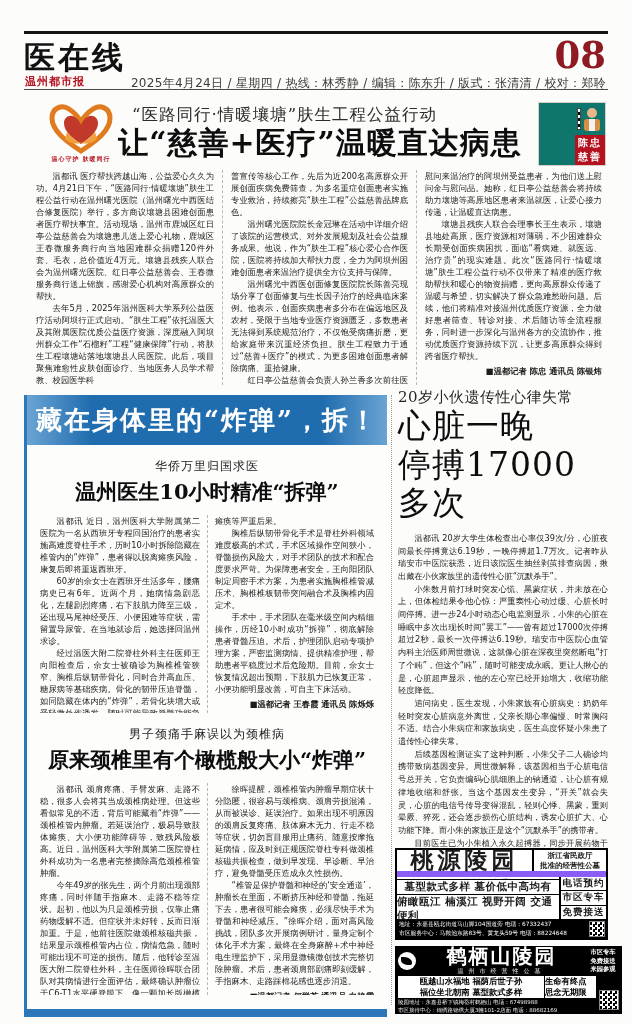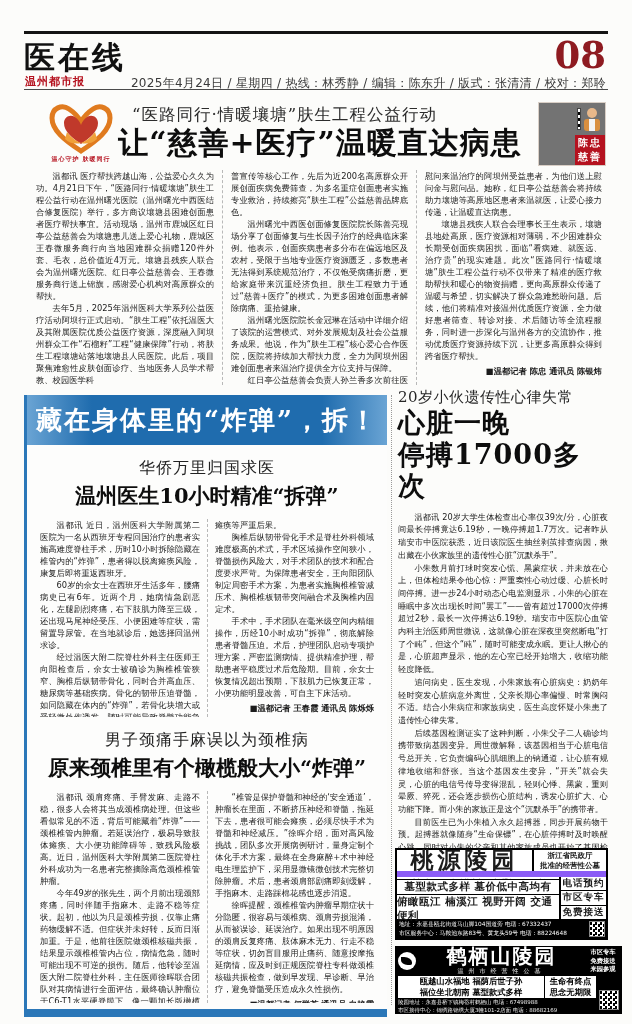--- a/index.html
+++ b/index.html
@@ -16,21 +16,21 @@
   .dateline { position:absolute; right:26px; top:75px; font-size:12px; color:#3a3a3a; letter-spacing:.3px; }
   .rule-mid { position:absolute; left:24px; right:24px; top:89px; height:1px; background:#4a4a4a; }
 
   
   .lead-logo { position:absolute; left:34px; top:102px; width:94px; height:64px; text-align:center; }
   .lead-logo .cap { font-size:6px; color:#b5121f; font-weight:bold; letter-spacing:1px; margin-top:1px; }
   .lead-kicker { position:absolute; left:132px; top:104px; width:376px; text-align:left;
                  font-size:16.5px; color:#2c2c2c; letter-spacing:1px; }
   .lead-headline { position:absolute; left:96px; top:123px; width:448px; text-align:center;
                    font-size:30px; font-weight:900; letter-spacing:1px; color:#0d0d0d; }
-  .lead-promo { position:absolute; right:26px; top:102px; width:68px; height:64px; background:#737373;
+  .lead-promo { position:absolute; right:26px; top:102px; width:68px; height:64px; background:#0f766e;
                 border:1px solid #d9cfc6; display:flex; flex-direction:column;padding-left:36px; }
   .lead-promo .row { flex:1; display:flex; align-items:center; justify-content:space-around; padding:2px; }
   .promo-label { background:#b5121f; color:#fff; font-weight:900; font-size:10px; text-align:center;
                  letter-spacing:2px; padding:1px 0; }
   .qr { background:repeating-conic-gradient(#000 0% 25%, #fff 0% 50%) 0 0 / 6px 6px; border:1px solid #444; }
   .qr-dark { background:repeating-conic-gradient(#fff 0% 25%, #000 0% 50%) 0 0 / 5px 5px; border:1px solid #888; }
 
   .lead-body { position:absolute; left:28px; top:170px; width:582px; height:215px; display:flex; }
   .lead-col { width:33.33%; padding:0 8px; font-size:8.3px; line-height:1.45; text-align:justify;
               text-justify:inter-character; overflow:hidden; }
@@ -40,34 +40,34 @@
   .byline { text-align:right; font-weight:bold; margin-top:3px; text-indent:0; }
 
   
   .feature-box { position:absolute; left:24px; top:395px; width:363px; height:622px;
                  border-left:3px solid #2b77b8; background:#fdfdfc; }
   .feature-banner { height:50px; background:linear-gradient(90deg,#6aa4d4,#1f6cae 18%,#1f6cae 82%,#6aa4d4);
                     color:#fff; display:flex; align-items:center; justify-content:center;
                     font-size:26px; font-weight:900; letter-spacing:2px; }
   .feature-bottom { position:absolute; left:-3px; right:0; bottom:0; height:8px; background:#2b77b8; }
   .fa { padding:13px 6px 0 6px; }
-  .fa-kicker { text-align:center; font-size:16px; color:#222; letter-spacing:1px; }
+  .fa-kicker { text-align:center; font-size:12px; color:#222; letter-spacing:1px; }
   .fa-headline { text-align:center; font-size:21px; font-weight:900; margin-top:3px; color:#0d0d0d; }
   .fa-body { display:flex; margin-top:9px; }
   .fa-col { width:50%; padding:0 7px; font-size:8.3px; line-height:1.45; text-align:justify;
             text-justify:inter-character; overflow:hidden; }
   .fa-col + .fa-col { border-left:1px dashed #b8b8b8; }
   .h1body { height:198px; }
   .h2body { height:212px; }
 
   
   .right-sep { position:absolute; left:391px; top:395px; height:610px; border-left:1px dotted #9a9a9a; }
   .heart { position:absolute; left:398px; top:388px; width:210px; }
   .heart-kicker { font-size:15px; color:#272727; letter-spacing:.5px; }
-  .heart-h { font-size:27px; font-weight:700; line-height:1.17; color:#0d0d0d; letter-spacing:1px; }
+  .heart-h { font-size:33px; font-weight:400; line-height:1.17; color:#0d0d0d; letter-spacing:1px; }
   .heart-body { margin-top:9px; font-size:8.2px; line-height:1.55; text-align:justify;
                 text-justify:inter-character; height:338px; overflow:hidden; }
   .heart-byline { text-align:right; font-weight:bold; font-size:8.2px; margin-top:2px; }
 
   
   .ad1 { position:absolute; left:395px; top:848px; width:213px; height:92px; border:2px solid #000; background:#fff; }
   .ad1-top { display:flex; height:27px; border-bottom:6px solid #8b5cf6; }
   .ad1-name { flex:1; display:flex; align-items:center; justify-content:center; font-size:23px;
               font-weight:900; letter-spacing:4px; }
   .ad1-lic { width:74px; border-left:2px solid #000; font-size:7.5px; font-weight:900; text-align:center;
@@ -94,21 +94,21 @@
   .ad2-logo:after { content:""; position:absolute; left:3px; top:5px; width:11px; height:8px;
                     background:#000; border-radius:0 70% 20% 60%; }
   .ad2-mid { flex:1; text-align:center; }
   .ad2-name { font-size:20px; font-weight:900; letter-spacing:2px; line-height:1; }
   .ad2-sub { font-size:6px; letter-spacing:5px; margin-top:1px; color:#eee; }
   .ad2-svc { width:32px; font-size:6.3px; font-weight:bold; line-height:1.35; text-align:center; flex:none; }
   .ad2-panel { margin:1px 26px 0 3px; background:#fff; color:#000; display:flex; height:22px; }
   .ad2-left { flex:1; display:flex; flex-direction:column; justify-content:flex-end; text-align:center;
               font-size:8.3px; font-weight:900; line-height:1.3; }
   .ad2-right { width:52px; border-left:1px solid #000; display:flex; flex-direction:column;
-               justify-content:center; text-align:center; font-size:8.3px; font-weight:900; line-height:1.3; }
+               justify-content:center; font-size:8.3px; font-weight:900; line-height:1.3; }
   .ad2-foot { font-size:5.5px; line-height:1.45; padding:1px 26px 0 3px; color:#eee; white-space:nowrap; overflow:hidden; }
   .ad2 .qr-dark { position:absolute; right:3px; bottom:4px; width:20px; height:20px; }
 
   svg { display:block; }
 </style>
 </head>
 <body>
 
 <div class="page">
 
@@ -148,22 +148,22 @@
     <div class="promo-label serif">陈忠慈善</div>
   </div>
 
   <div class="lead-body">
     <div class="lead-col">
       <p class="np">温都讯 医疗帮扶跨越山海，公益爱心久久为功。4月21日下午，“医路同行·情暖壤塘”肤生工程公益行动在温州曙光医院（温州曙光中西医结合修复医院）举行，多方商议壤塘县困难创面患者医疗帮扶事宜。活动现场，温州市鹿城区红日亭公益慈善会为壤塘患儿送上爱心礼物，鹿城区王春微服务商行向当地困难群众捐赠120件外套、毛衣，总价值近4万元。壤塘县残疾人联合会为温州曙光医院、红日亭公益慈善会、王春微服务商行送上锦旗，感谢爱心机构对高原群众的帮扶。</p>
       <p class="np">去年5月，2025年温州医科大学系列公益医疗活动阿坝行正式启动。“肤生工程”依托温医大及其附属医院优质公益医疗资源，深度融入阿坝州群众工作“石榴籽”工程“健康保障”行动，将肤生工程壤塘站落地壤塘县人民医院。此后，项目聚焦难愈性皮肤创面诊疗、当地医务人员学术帮教、校园医学科</p>
     </div>
     <div class="lead-col">
       <p class="cont">普宣传等核心工作，先后为近200名高原群众开展创面疾病免费筛查，为多名重症创面患者实施专业救治，持续擦亮“肤生工程”公益慈善品牌底色。</p>
+      <p class="np">温州曙光医院院长金冠琳在活动中详细介绍了该院的运营模式、对外发展规划及社会公益服务成果。他说，作为“肤生工程”核心爱心合作医院，医院将持续加大帮扶力度，全力为阿坝州困难创面患者来温治疗提供全方位支持与保障。</p>
       <p class="np">温州曙光中西医创面修复医院院长陈善亮现场分享了创面修复与生长因子治疗的经典临床案例。他表示，创面疾病患者多分布在偏远地区及农村，受限于当地专业医疗资源匮乏，多数患者无法得到系统规范治疗，不仅饱受病痛折磨，更给家庭带来沉重经济负担。肤生工程致力于通过“慈善+医疗”的模式，为更多困难创面患者解除病痛、重拾健康。</p>
-      <p class="np">温州曙光医院院长金冠琳在活动中详细介绍了该院的运营模式、对外发展规划及社会公益服务成果。他说，作为“肤生工程”核心爱心合作医院，医院将持续加大帮扶力度，全力为阿坝州困难创面患者来温治疗提供全方位支持与保障。</p>
       <p class="np">红日亭公益慈善会负责人孙兰香多次前往医院</p>
     </div>
     <div class="lead-col">
       <p class="cont">慰问来温治疗的阿坝州受益患者，为他们送上慰问金与慰问品。她称，红日亭公益慈善会将持续助力壤塘等高原地区患者来温就医，让爱心接力传递，让温暖直达病患。</p>
       <p class="np">壤塘县残疾人联合会理事长王生表示，壤塘县地处高原，医疗资源相对薄弱，不少困难群众长期受创面疾病困扰，面临“看病难、就医远、治疗贵”的现实难题。此次“医路同行·情暖壤塘”肤生工程公益行动不仅带来了精准的医疗救助帮扶和暖心的物资捐赠，更向高原群众传递了温暖与希望，切实解决了群众急难愁盼问题。后续，他们将精准对接温州优质医疗资源，全力做好患者筛查、转诊对接、术后随访等全流程服务，同时进一步深化与温州各方的交流协作，推动优质医疗资源持续下沉，让更多高原群众得到跨省医疗帮扶。</p>
       <p class="byline">■温都记者 陈忠 通讯员 陈银炜</p>
     </div>
   </div>
 
   <div class="feature-box">
@@ -189,22 +189,22 @@
 
     <div class="fa">
       <div class="fa-kicker">男子颈痛手麻误以为颈椎病</div>
       <div class="fa-headline serif">原来颈椎里有个橄榄般大小“炸弹”</div>
       <div class="fa-body h2body">
         <div class="fa-col">
           <p class="np">温都讯 颈肩疼痛、手臂发麻、走路不稳，很多人会将其当成颈椎病处理。但这些看似常见的不适，背后可能藏着“炸弹”——颈椎椎管内肿瘤。若延误治疗，极易导致肢体瘫痪、大小便功能障碍等，致残风险极高。近日，温州医科大学附属第二医院脊柱外科成功为一名患者完整摘除高危颈椎椎管肿瘤。</p>
           <p class="np">今年49岁的张先生，两个月前出现颈部疼痛，同时伴随手指麻木、走路不稳等症状。起初，他以为只是颈椎劳损，仅靠止痛药物缓解不适。但症状并未好转，反而日渐加重。于是，他前往医院做颈椎核磁共振，结果显示颈椎椎管内占位，病情危急，随时可能出现不可逆的损伤。随后，他转诊至温医大附二院脊柱外科，主任医师徐晖联合团队对其病情进行全面评估，最终确认肿瘤位于C6-T1水平硬脊膜下，像一颗加长版橄榄一样紧紧贴合脊髓与神经根，手术风险极高、操作难度极大。</p>
         </div>
         <div class="fa-col">
+          <p class="np">徐晖提醒，颈椎椎管内肿瘤早期症状十分隐匿，很容易与颈椎病、颈肩劳损混淆，从而被误诊、延误治疗。如果出现不明原因的颈肩反复疼痛、肢体麻木无力、行走不稳等症状，切勿盲目服用止痛药、随意按摩拖延病情，应及时到正规医院脊柱专科做颈椎核磁共振检查，做到早发现、早诊断、早治疗，避免脊髓受压造成永久性损伤。</p>
           <p class="np">“椎管是保护脊髓和神经的‘安全通道’，肿瘤长在里面，不断挤压神经和脊髓，拖延下去，患者很可能会瘫痪，必须尽快手术为脊髓和神经减压。”徐晖介绍，面对高风险挑战，团队多次开展病例研讨，量身定制个体化手术方案，最终在全身麻醉+术中神经电生理监护下，采用显微镜微创技术完整切除肿瘤。术后，患者颈肩部剧痛即刻缓解，手指麻木、走路踩棉花感也逐步消退。</p>
-          <p class="np">徐晖提醒，颈椎椎管内肿瘤早期症状十分隐匿，很容易与颈椎病、颈肩劳损混淆，从而被误诊、延误治疗。如果出现不明原因的颈肩反复疼痛、肢体麻木无力、行走不稳等症状，切勿盲目服用止痛药、随意按摩拖延病情，应及时到正规医院脊柱专科做颈椎核磁共振检查，做到早发现、早诊断、早治疗，避免脊髓受压造成永久性损伤。</p>
           <p class="byline">■温都记者 何群芳 通讯员 白艳雯</p>
         </div>
       </div>
     </div>
 
     <div class="feature-bottom"></div>
   </div>
 
   <div class="right-sep"></div>
 

